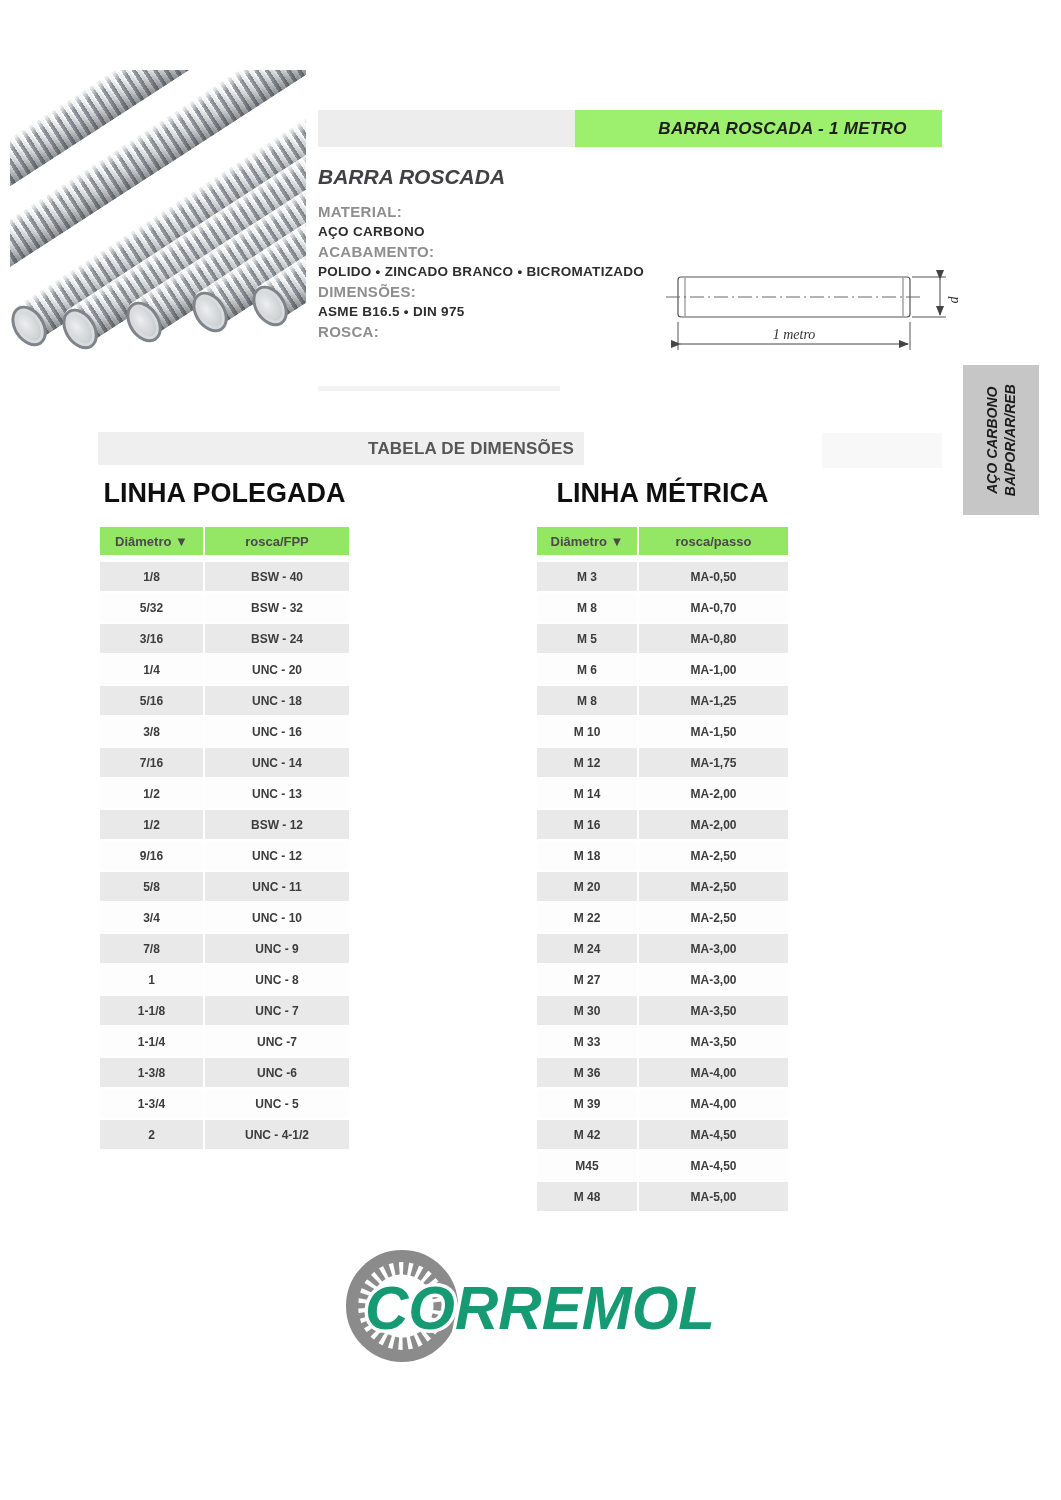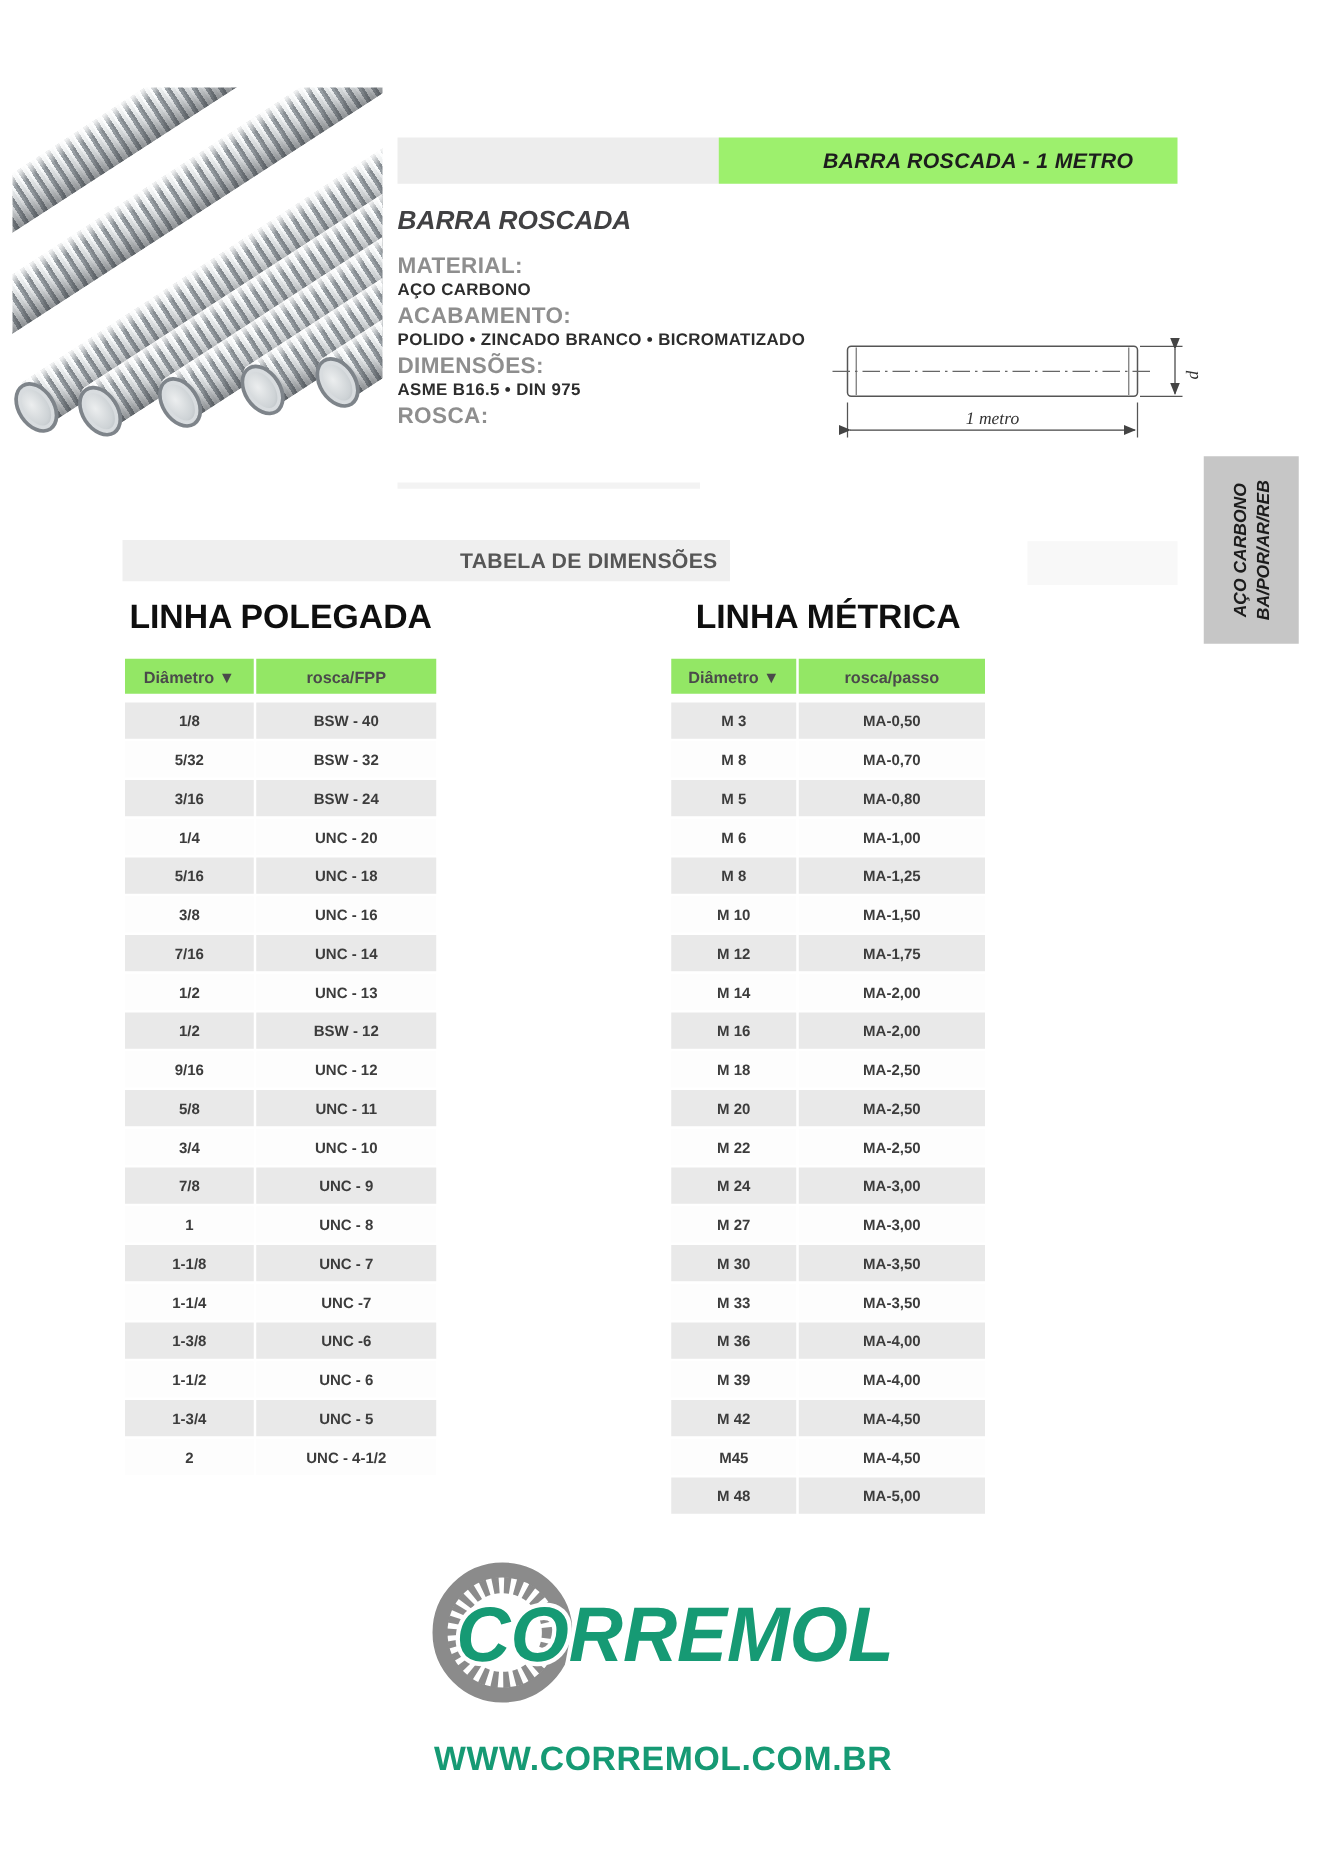--- a/index.html
+++ b/index.html
@@ -20,21 +20,21 @@
 
   
   .banner-gray{position:absolute;left:318px;top:110px;width:257px;height:37px;background:#ededed;}
   .banner-green{position:absolute;left:575px;top:110px;width:367px;height:37px;background:#9df06d;
        display:flex;align-items:center;justify-content:center;}
   .banner-green span{font-size:17px;font-weight:bold;font-style:italic;color:#1d1d1d;letter-spacing:.3px;margin-left:48px;}
 
   
   .prod-title{position:absolute;left:318px;top:165px;font-size:21px;font-weight:bold;font-style:italic;color:#414143;}
   .specs{position:absolute;left:318px;top:202px;line-height:20px;}
-  .spec-label{font-size:18px;font-weight:bold;color:#8e8e8e;letter-spacing:.3px;}
+  .spec-label{font-size:15px;font-weight:bold;color:#8e8e8e;letter-spacing:.3px;}
   .spec-value{font-size:13.5px;font-weight:bold;color:#2d2d2d;letter-spacing:.3px;}
   .faint-line{position:absolute;left:318px;top:386px;width:242px;height:5px;background:#f3f3f3;}
   .faint-box{position:absolute;left:822px;top:433px;width:120px;height:35px;background:#f8f8f8;}
 
   
   .drawing{position:absolute;left:660px;top:252px;}
 
   
   .side-tab{position:absolute;left:963px;top:365px;width:76px;height:150px;background:#c6c6c6;
        display:flex;align-items:center;justify-content:center;}
@@ -204,24 +204,20 @@
         </div>
         <div class="trow">
           <div class="cell">1-1/4</div>
           <div class="cell">UNC -7</div>
         </div>
         <div class="trow">
           <div class="cell">1-3/8</div>
           <div class="cell">UNC -6</div>
         </div>
         <div class="trow">
-          <div class="cell">1-1/2</div>
-          <div class="cell">UNC - 6</div>
-        </div>
-        <div class="trow">
           <div class="cell">1-3/4</div>
           <div class="cell">UNC - 5</div>
         </div>
         <div class="trow">
           <div class="cell">2</div>
           <div class="cell">UNC - 4-1/2</div>
         </div>
       </div>
   </div>
 
@@ -319,15 +315,14 @@
   </div>
 
   <svg class="logo" width="420" height="135" viewBox="0 0 420 135">
     <g>
       <circle cx="72" cy="66" r="50" fill="none" stroke="#8b8b8b" stroke-width="12"></circle>
       <circle cx="72" cy="66" r="38" fill="none" stroke="#8b8b8b" stroke-width="13" stroke-dasharray="5 4"></circle>
     </g>
     <text x="35" y="89" font-family="Liberation Sans, sans-serif" font-weight="bold" font-style="italic" font-size="62" fill="#169a74" stroke="#ffffff" stroke-width="7" paint-order="stroke" textLength="350" lengthAdjust="spacingAndGlyphs">CORREMOL</text>
   </svg>
 
-  <div class="website">WWW.CORREMOL.COM.BR</div>
 
 </div>
 
 </body></html>

